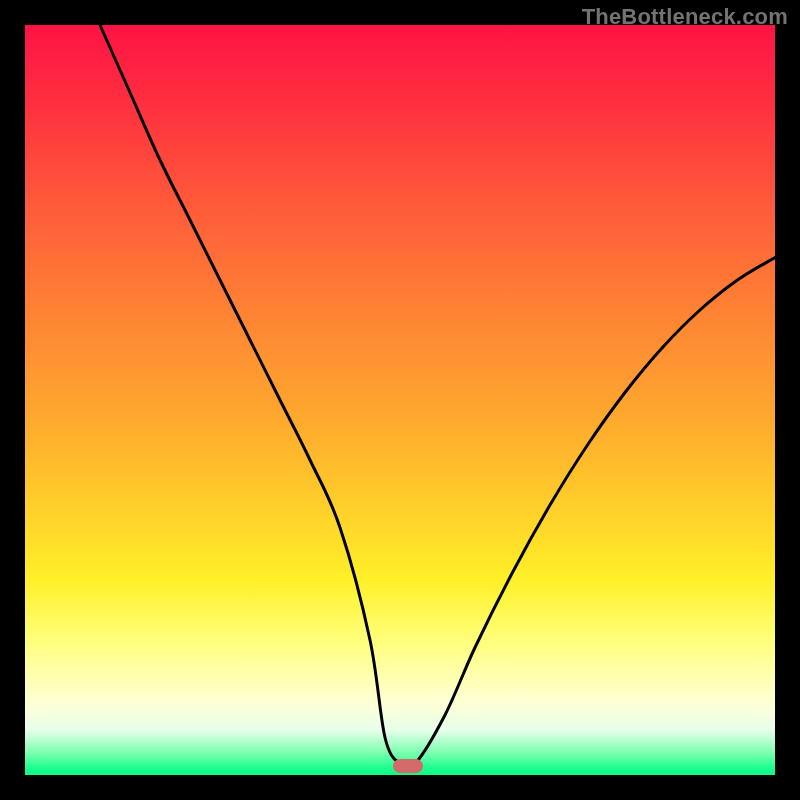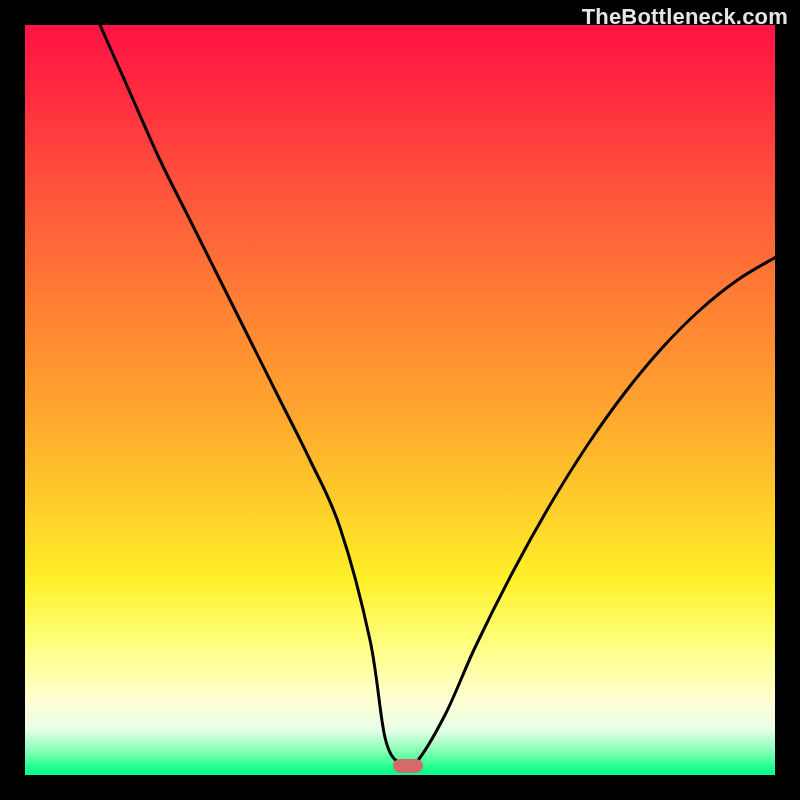--- a/index.html
+++ b/index.html
@@ -14,21 +14,21 @@
   .frame {
     position: relative;
     width: 800px;
     height: 800px;
     background: #000;
   }
   .watermark {
     position: absolute;
     top: 4px;
     right: 12px;
-    color: #e5e5e5;
+    color: #737373;
     font-size: 22px;
     font-weight: 600;
     letter-spacing: 0.2px;
     z-index: 10;
   }
   
   .plot {
     position: absolute;
     left: 25px;
     top: 25px;

